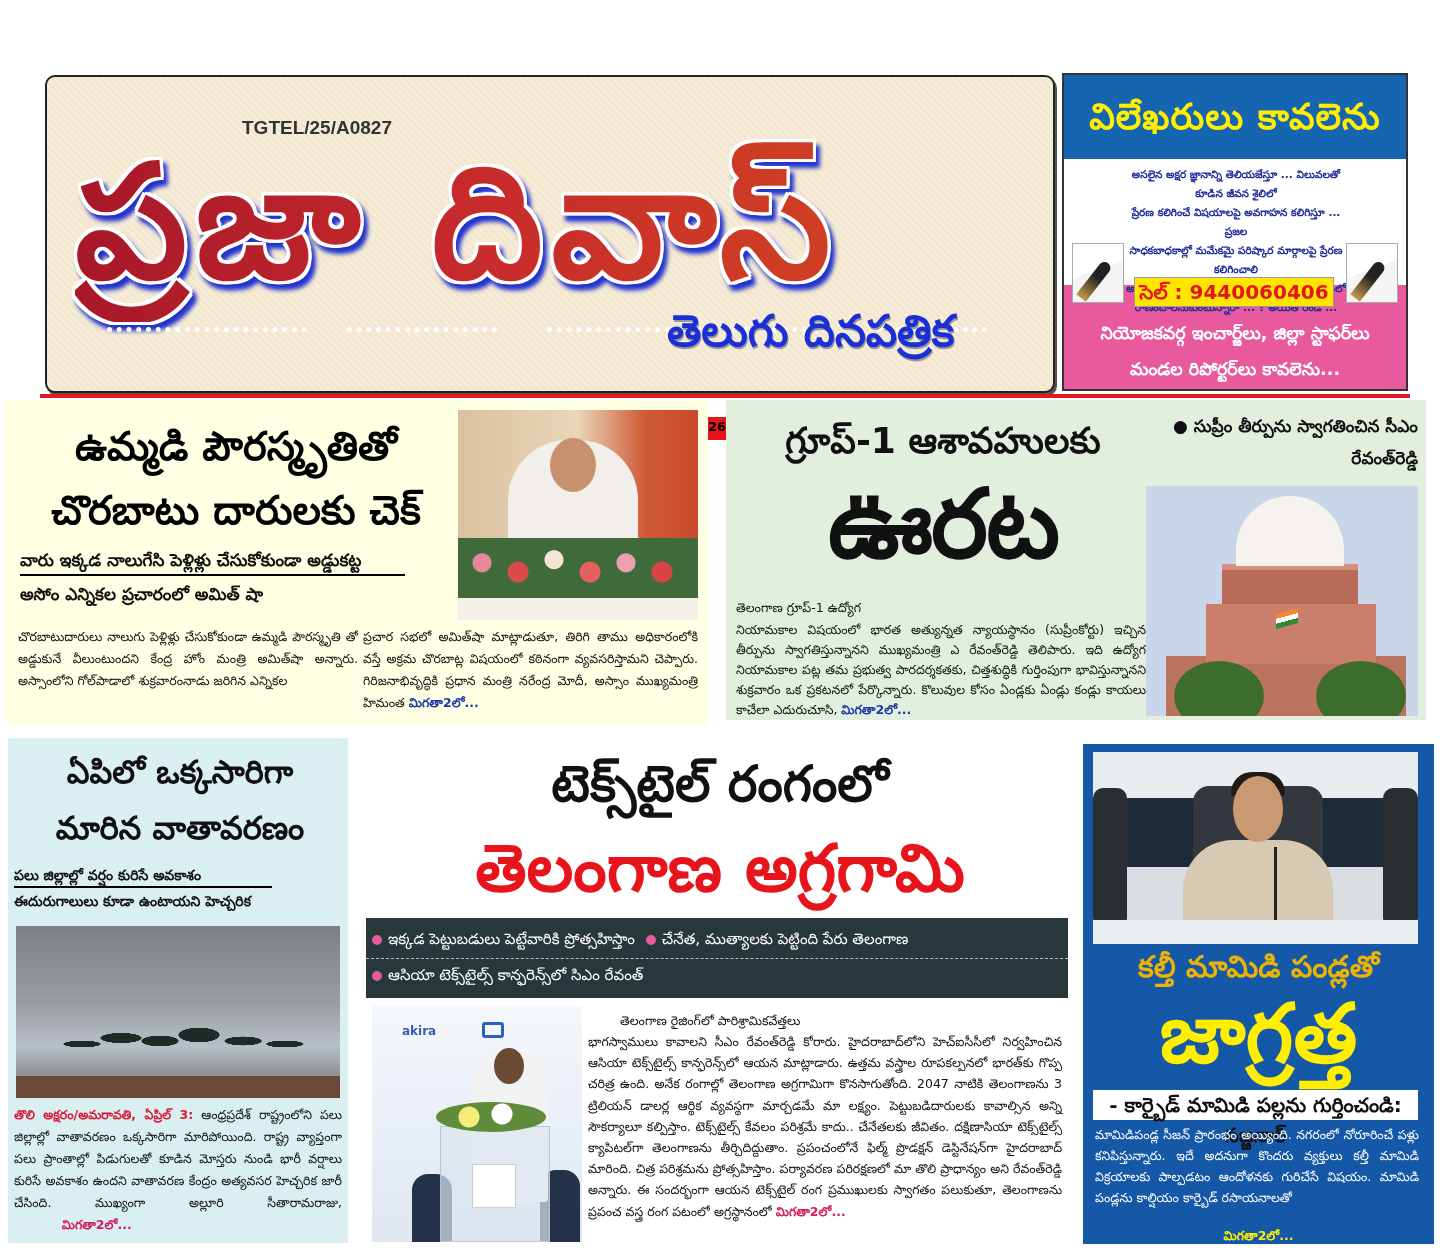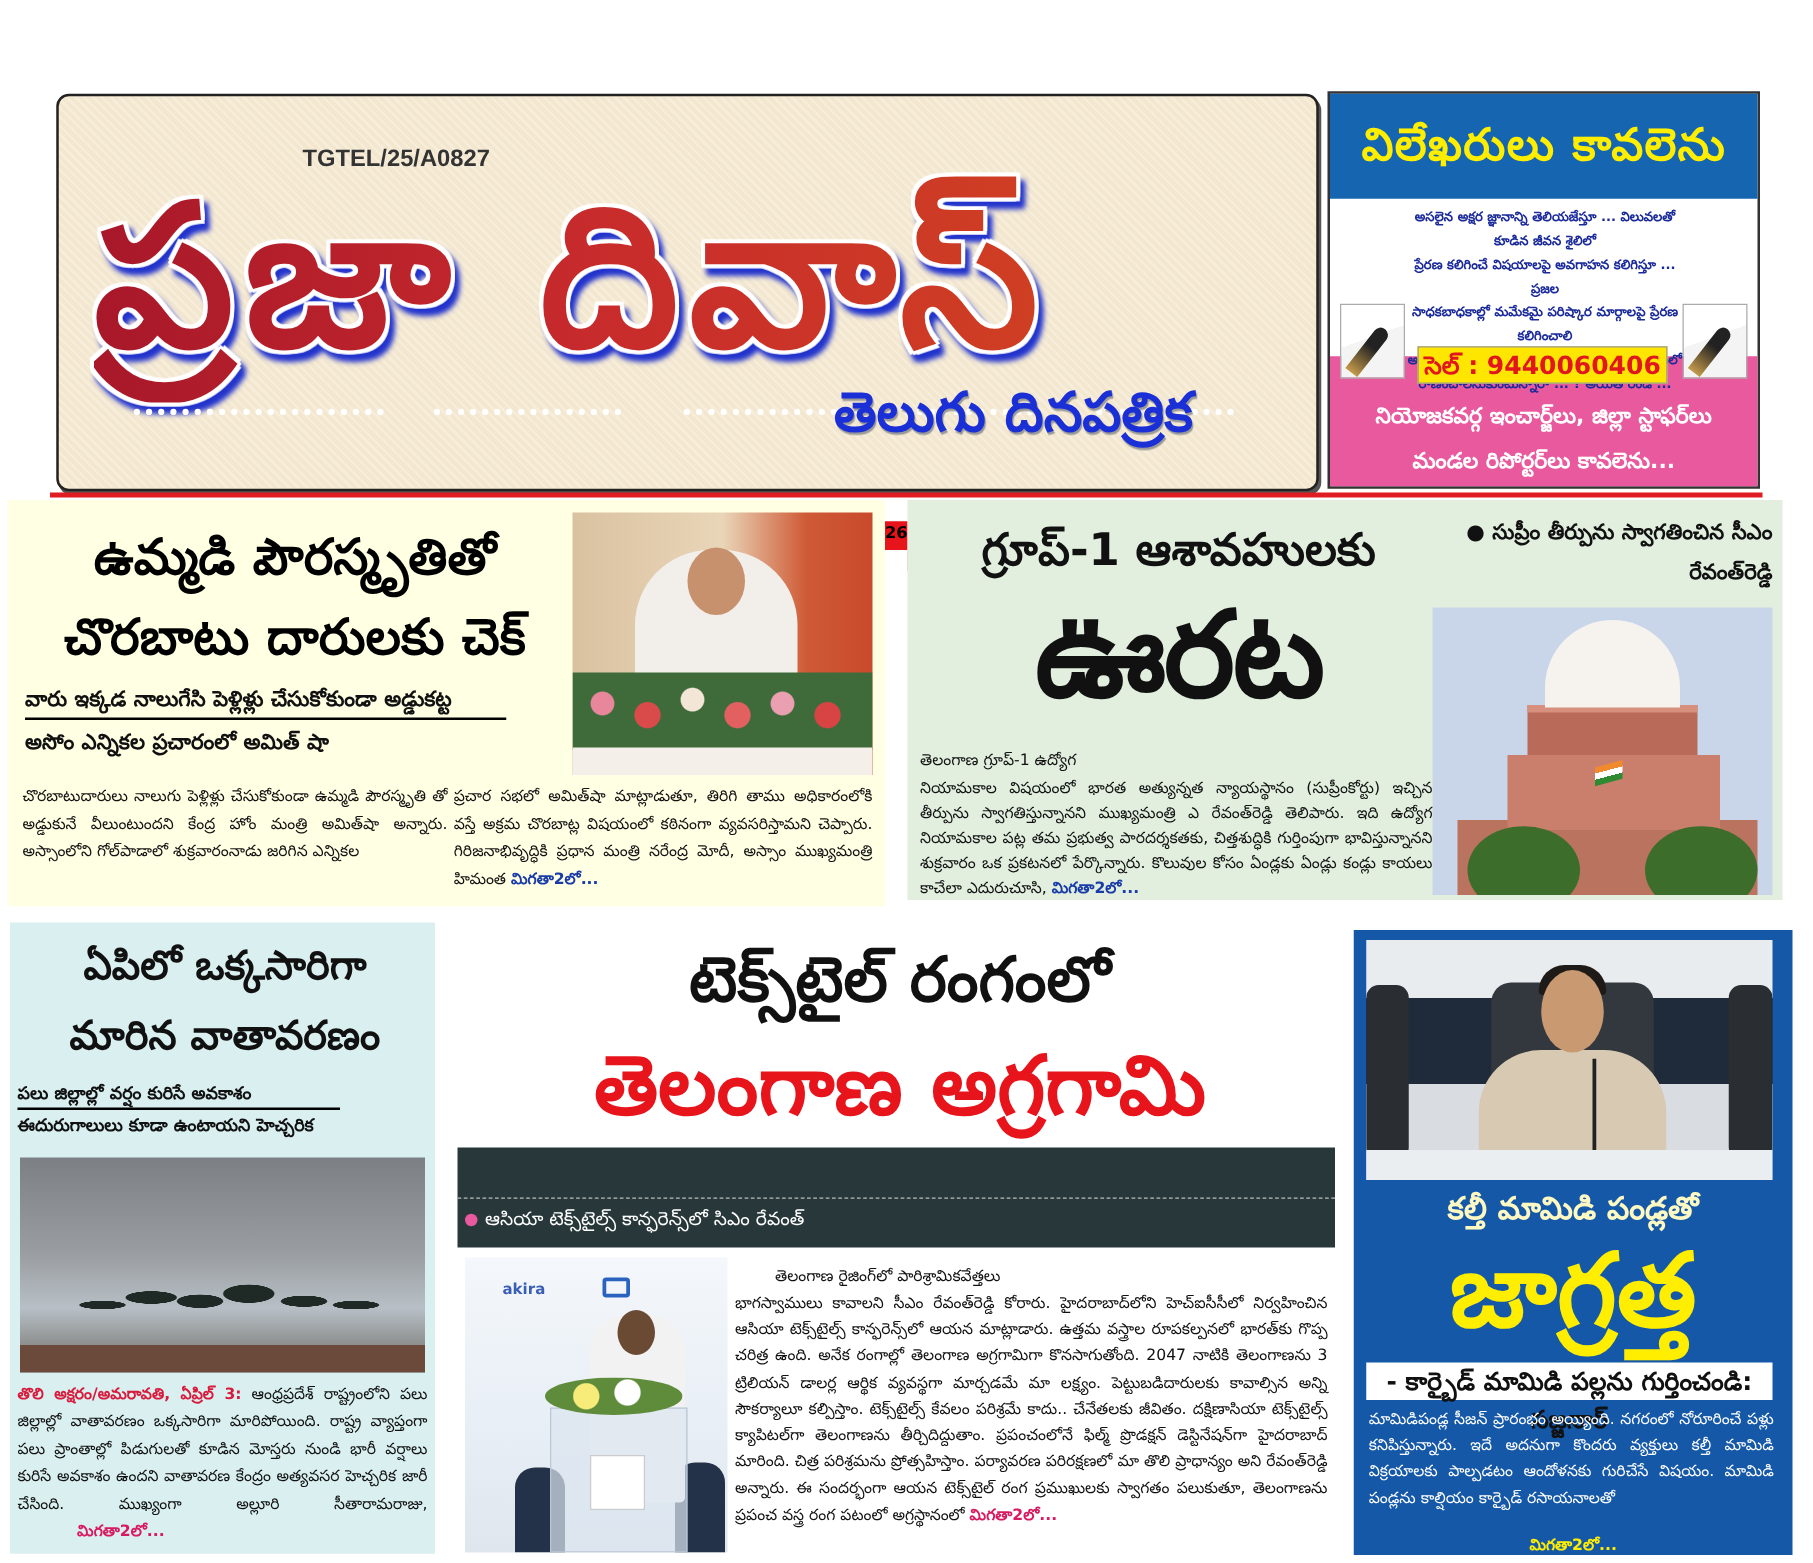--- a/index.html
+++ b/index.html
@@ -141,21 +141,21 @@
   .story4 { left: 1083px; top: 744px; width: 351px; height: 500px; background: #1558a8; }
   .s4-photo { left: 10px; top: 8px; width: 325px; height: 192px; overflow: hidden; background: linear-gradient(180deg, #e9ecef 0 24%, #1f2a3a 24% 60%, #d9dde2 60%); }
   .s4-photo .chairL { position: absolute; left: 0; top: 36px; width: 34px; height: 140px; background: #2a2e33; border-radius: 10px; }
   .s4-photo .chairC { position: absolute; left: 100px; top: 34px; width: 130px; height: 140px; background: #33383e; border-radius: 16px; }
   .s4-photo .chairR { position: absolute; left: 290px; top: 36px; width: 35px; height: 140px; background: #2a2e33; border-radius: 10px; }
   .s4-photo .body { position: absolute; left: 90px; top: 88px; width: 150px; height: 90px; border-radius: 50px 50px 8px 8px; background: #d7c9b2; }
   .s4-photo .head { position: absolute; left: 140px; top: 24px; width: 50px; height: 66px; border-radius: 50%; background: #c99a72; }
   .s4-photo .hair { position: absolute; left: 138px; top: 20px; width: 54px; height: 24px; border-radius: 26px 26px 4px 4px; background: #1d1a18; }
   .s4-photo .desk { position: absolute; left: 0; top: 168px; width: 325px; height: 24px; background: #ebeef1; }
   .s4-photo .mic { position: absolute; left: 181px; top: 95px; width: 3px; height: 80px; background: #222; }
-  .s4-kicker { left: 0; top: 206px; width: 351px; text-align: center; color: #fef9c3; font-weight: bold; font-size: 25px; line-height: 34px; }
+  .s4-kicker { left: 0; top: 206px; width: 351px; text-align: center; color: #eab308; font-weight: bold; font-size: 30px; line-height: 34px; }
   .s4-title { left: 0; top: 236px; width: 351px; text-align: center; color: #ffee00; font-weight: 900; font-size: 82px; line-height: 108px; }
   .s4-quote { left: 10px; top: 346px; width: 325px; height: 30px; background: #fff; text-align: center; font-weight: bold; font-size: 20px; line-height: 30px; }
   .s4-body { left: 12px; top: 380px; width: 324px; color: #fff; font-size: 12.5px; line-height: 21px; text-align: justify; }
   .s4-more { left: 0; top: 484px; width: 351px; text-align: center; font-size: 12.5px; }
 </style>
 </head>
 <body>
 
 <div class="abs masthead">
   <div class="abs reg-no">TGTEL/25/A0827</div>
@@ -239,20 +239,24 @@
   <div class="abs s3-photo">
     <div class="palms"></div>
       <div class="roofs"></div>
   </div>
   <div class="abs s3-body"><span class="s3-dateline">తొలి అక్షరం/అమరావతి, ఏప్రిల్ 3:</span><span> ఆంధ్రప్రదేశ్ రాష్ట్రంలోని పలు జిల్లాల్లో వాతావరణం ఒక్కసారిగా మారిపోయింది. రాష్ట్ర వ్యాప్తంగా పలు ప్రాంతాల్లో పిడుగులతో కూడిన మోస్తరు నుండి భారీ వర్షాలు కురిసే అవకాశం ఉందని వాతావరణ కేంద్రం అత్యవసర హెచ్చరిక జారీ చేసింది. ముఖ్యంగా అల్లూరి సీతారామరాజు,</span> &nbsp;&nbsp;&nbsp;&nbsp;&nbsp;&nbsp;&nbsp;&nbsp;&nbsp;&nbsp;&nbsp;&nbsp;<span class="more-red">మిగతా2లో...</span></div>
 </div>
 
 <div class="abs lead-kicker">టెక్స్‌టైల్ రంగంలో</div>
 <div class="abs lead-title">తెలంగాణ అగ్రగామి</div>
 <div class="abs lead-band">
+  <div class="row row1">
+    <span class="dot"></span><span>ఇక్కడ పెట్టుబడులు పెట్టేవారికి ప్రోత్సహిస్తాం</span>
+    <span class="dot" style="margin-left:6px"></span><span>చేనేత, ముత్యాలకు పెట్టింది పేరు తెలంగాణ</span>
+  </div>
   <div class="sep"></div>
   <div class="row row2">
     <span class="dot"></span><span>ఆసియా టెక్స్‌టైల్స్ కాన్ఫరెన్స్‌లో సిఎం రేవంత్</span>
   </div>
 </div>
 <div class="abs lead-photo">
   <div class="logo1">akira</div>
   <div class="logo2"></div>
   <div class="p1"></div>
     <div class="p2"></div>

